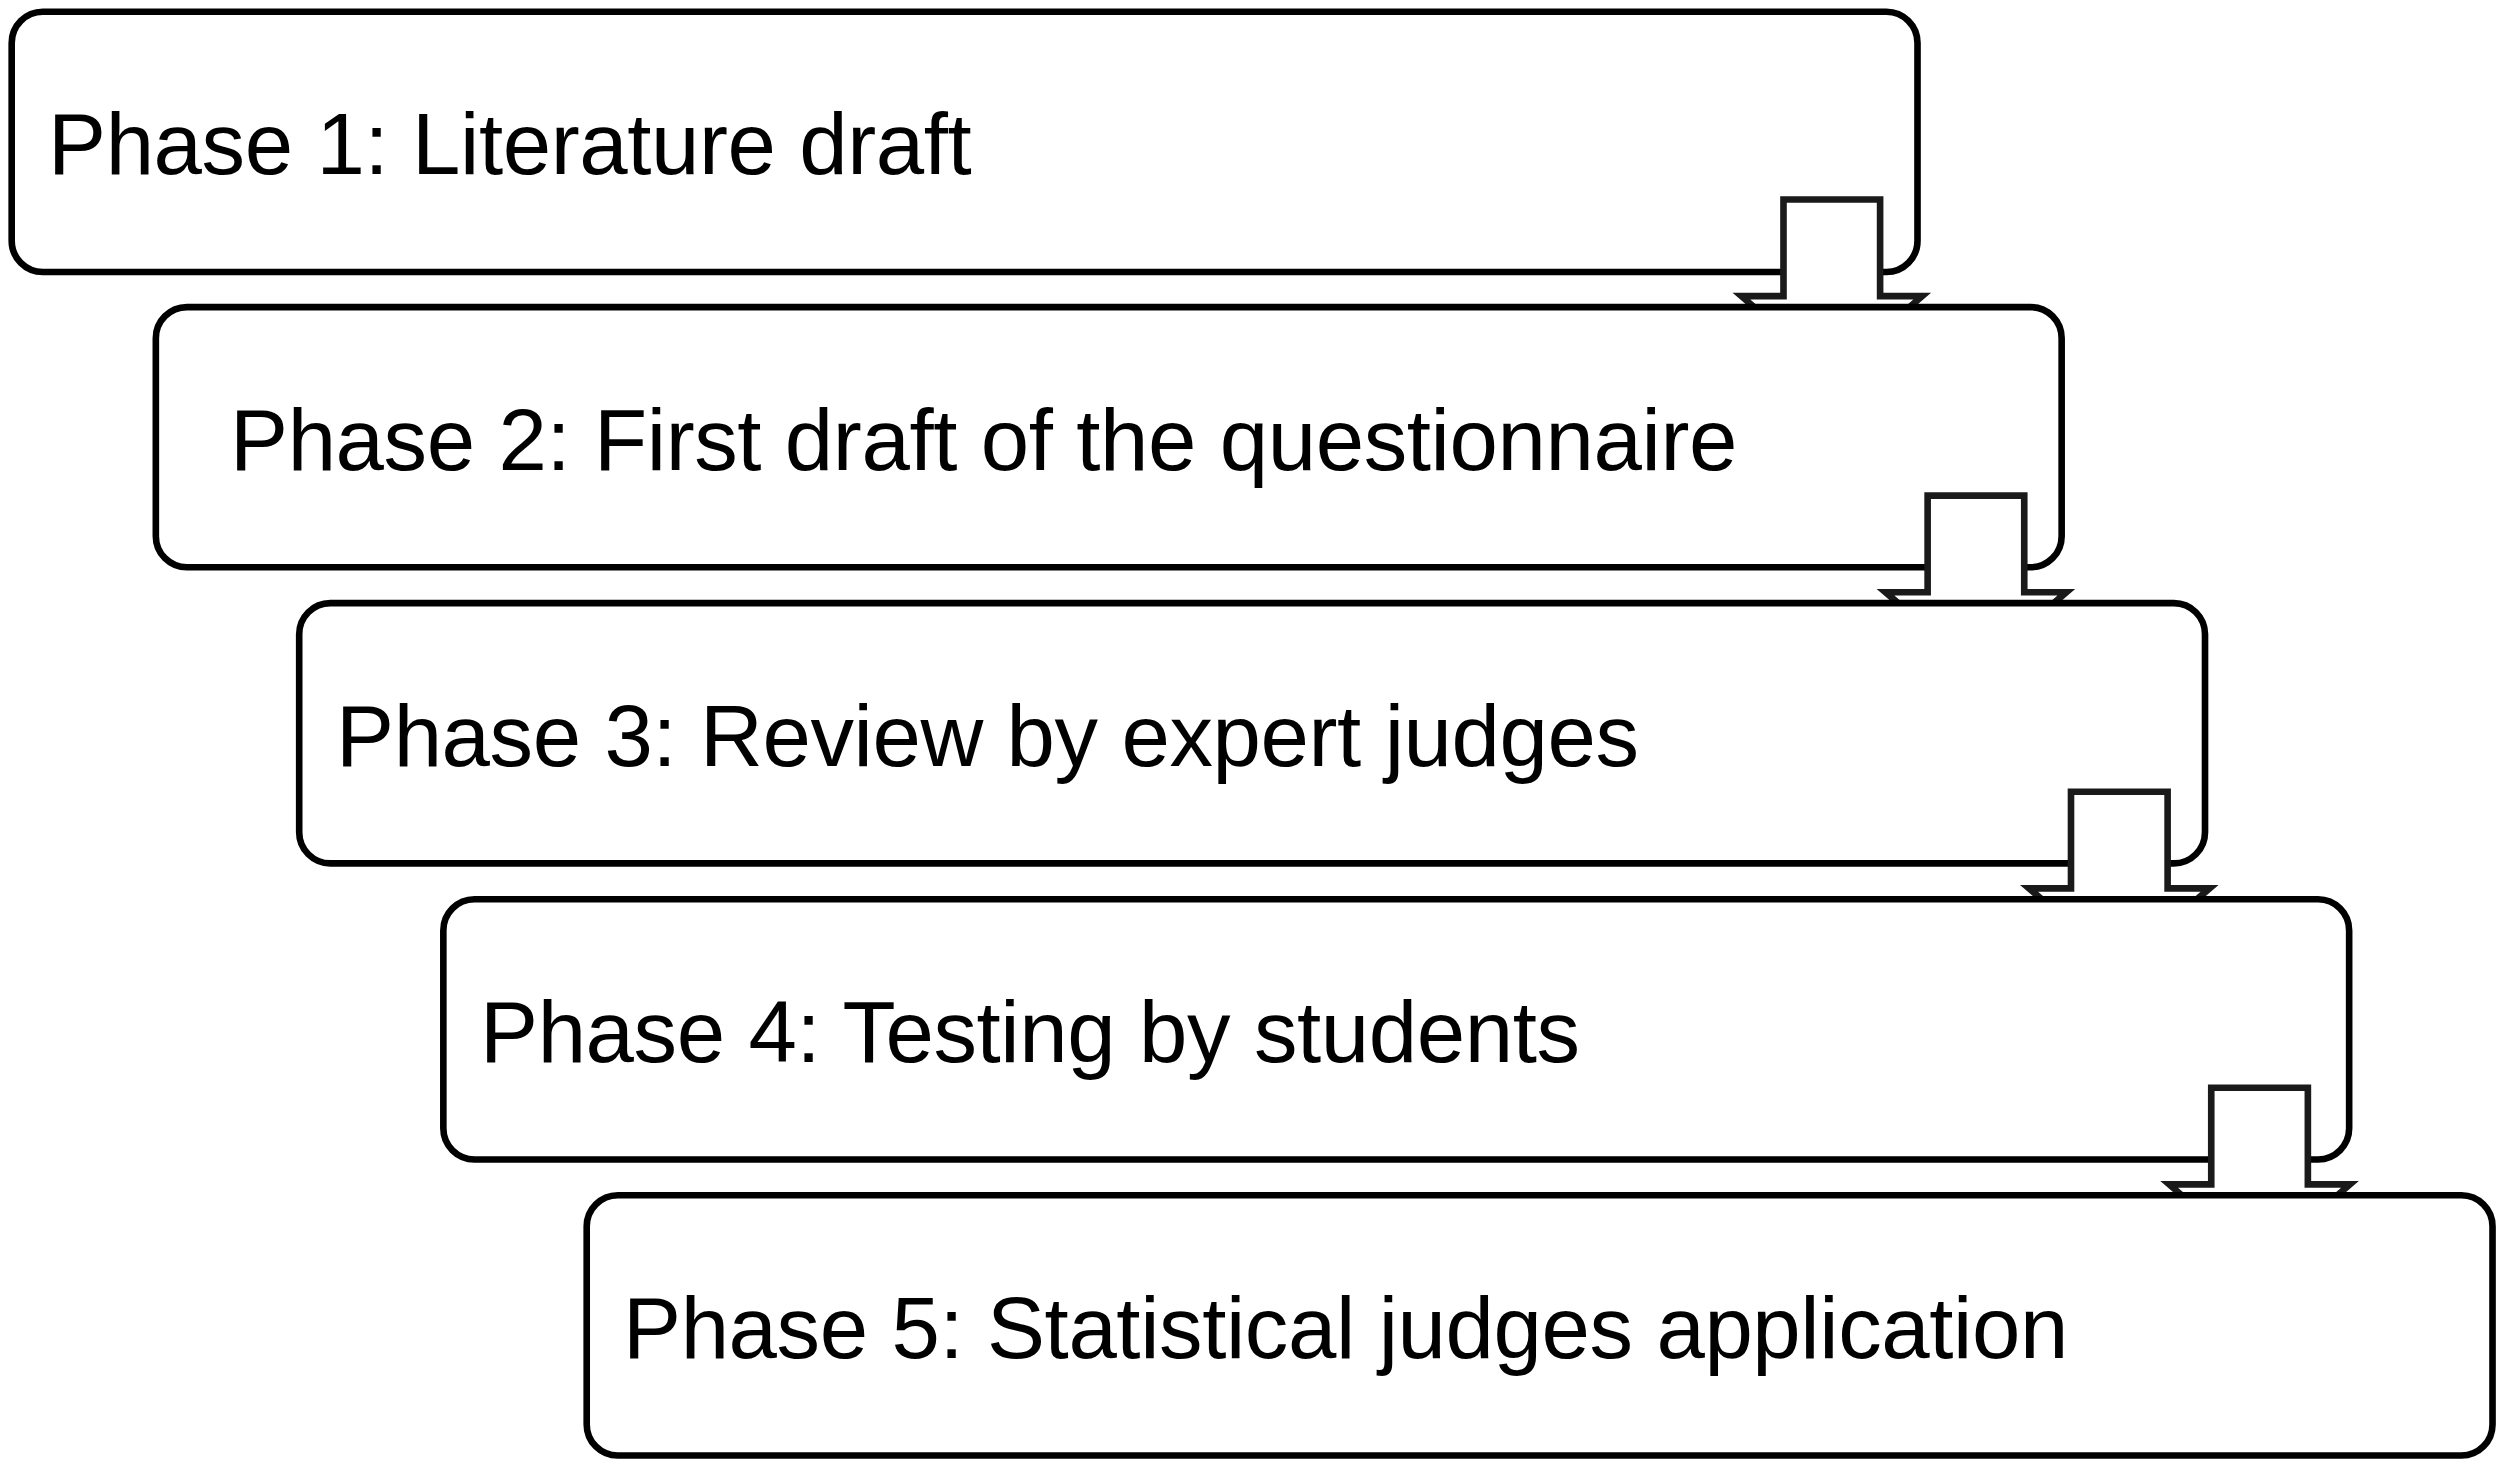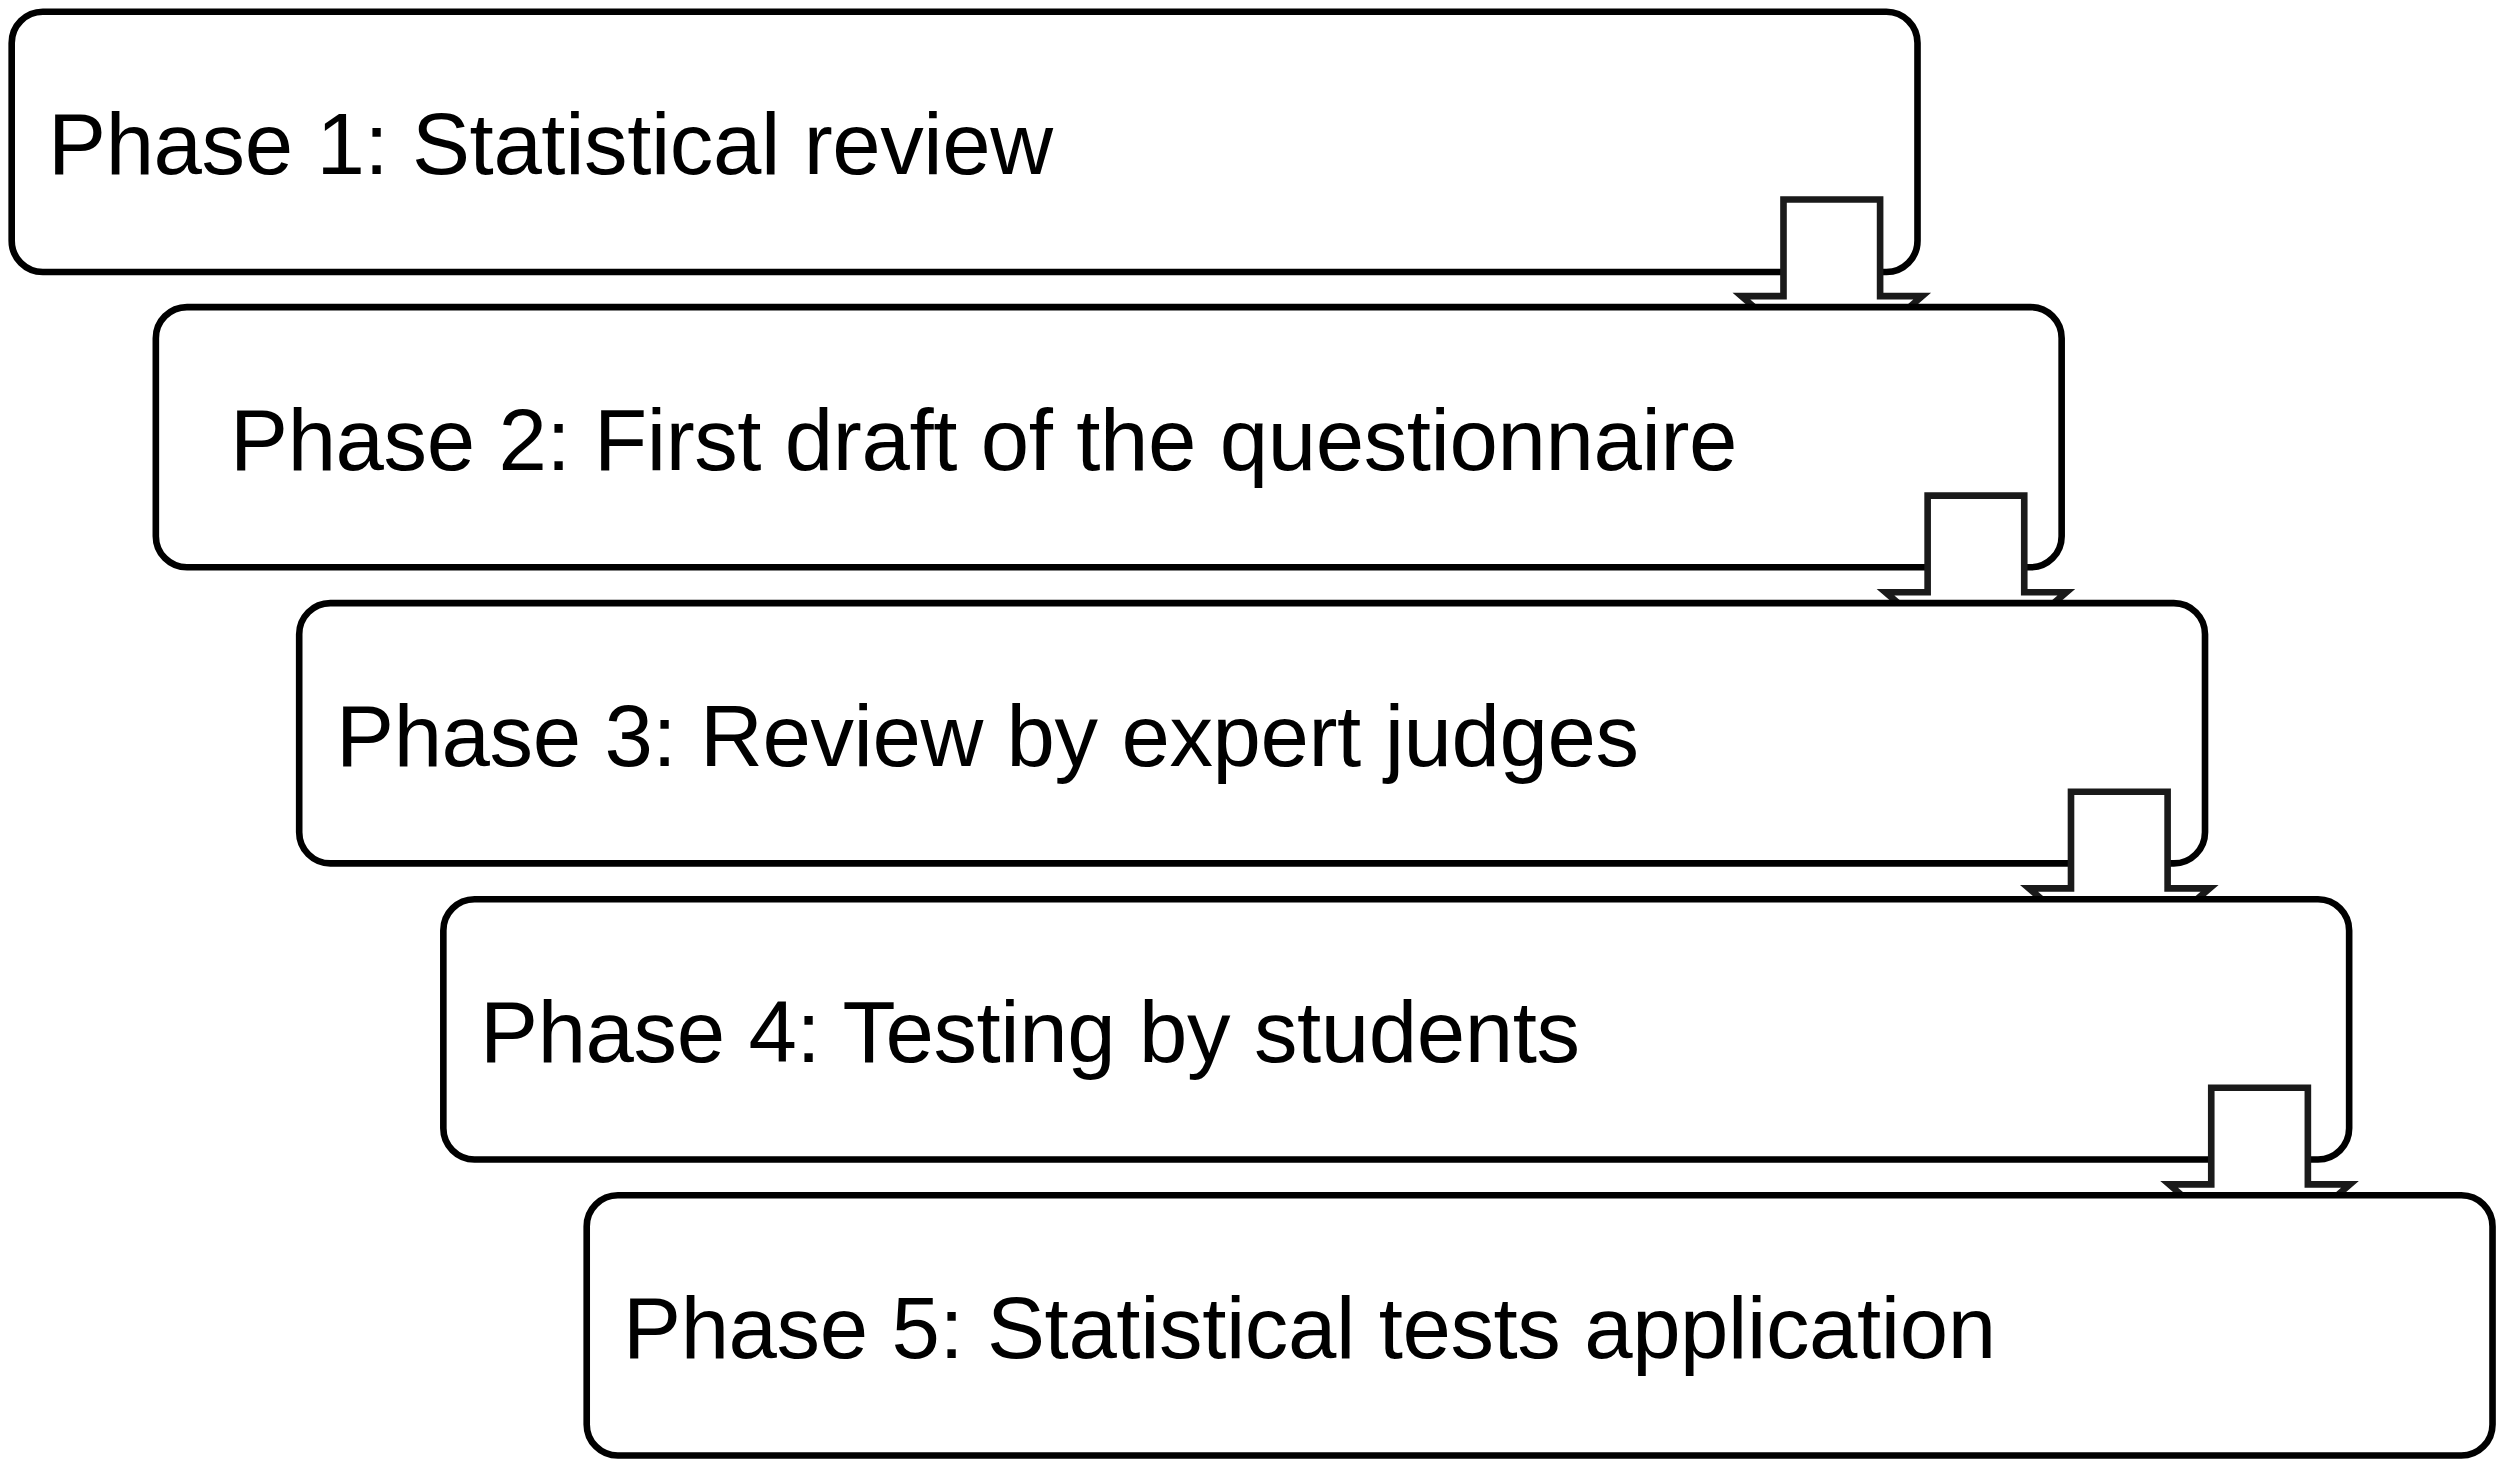--- a/index.html
+++ b/index.html
@@ -97,24 +97,24 @@
              L 2962 1520
              L 3016 1520
              L 2900 1620
              L 2784 1520
              L 2838 1520
              Z"></path>
 
     <rect class="phase-box-shape" x="753" y="1534" width="2446" height="334" rx="40" ry="40"></rect>
   </svg>
 
-  <div class="phase-label" style="left:48px; top:100px;">Phase 1: Statistical review</div>
+  <div class="phase-label" style="left:48px; top:100px;">Phase 1: Literature draft</div>
 
   <div class="phase-label" style="left:192px; top:396px;margin-left:38px;">Phase 2: First draft of the questionnaire</div>
 
   <div class="phase-label" style="left:336px; top:692px;text-align:center;">Phase 3: Review by expert judges</div>
 
   <div class="phase-label" style="left:480px; top:988px;">Phase 4: Testing by students</div>
 
-  <div class="phase-label" style="left:623px; top:1284px;">Phase 5: Statistical tests application</div>
+  <div class="phase-label" style="left:623px; top:1284px;">Phase 5: Statistical judges application</div>
 
 </div>
 
 
 </body></html>

